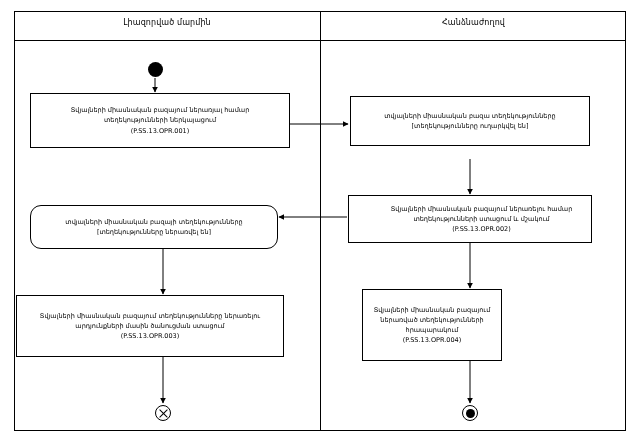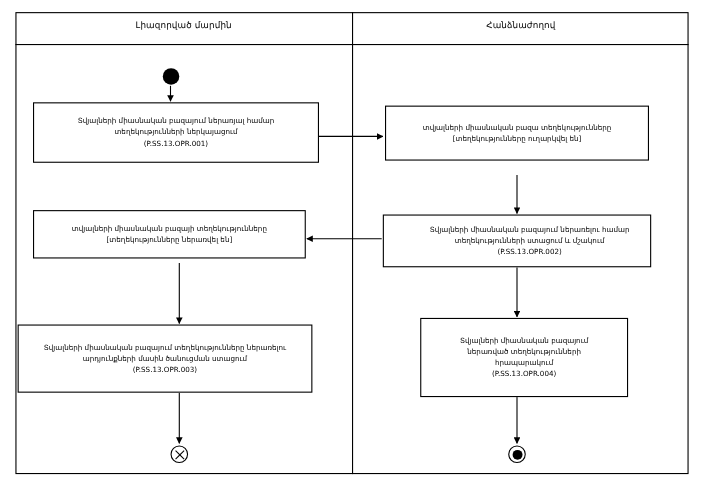--- a/index.html
+++ b/index.html
@@ -188,32 +188,32 @@
     <span>տվյալների միասնական բազա տեղեկությունները
 [տեղեկությունները ուղարկվել են]</span>
   </div>
 
   <div class="node" style="left:348px; top:195px; width:244px; height:48px;padding-left:27px;">
     <span>Տվյալների միասնական բազայում ներառելու համար
 տեղեկությունների ստացում և մշակում
 (P.SS.13.OPR.002)</span>
   </div>
 
-  <div class="node" style="left:30px; top:191px; width:248px; height:44px;">
+  <div class="node" style="left:30px; top:205px; width:248px; height:44px;border-radius:11px;">
     <span>տվյալների միասնական բազայի տեղեկությունները
 [տեղեկությունները ներառվել են]</span>
   </div>
 
   <div class="node" style="left:16px; top:295px; width:268px; height:62px;">
     <span>Տվյալների միասնական բազայում տեղեկությունները ներառելու
 արդյունքների մասին ծանուցման ստացում
 (P.SS.13.OPR.003)</span>
   </div>
 
-  <div class="node" style="left:382px; top:289px; width:189px; height:72px;">
+  <div class="node" style="left:362px; top:289px; width:140px; height:72px;">
     <span>Տվյալների միասնական բազայում
 ներառված տեղեկությունների
 հրապարակում
 (P.SS.13.OPR.004)</span>
   </div>
 
   <div class="flow-final-node" style="left:155px; top:405px;"></div>
 
   <div class="final-node" style="left:462px; top:405px;"></div>
 

